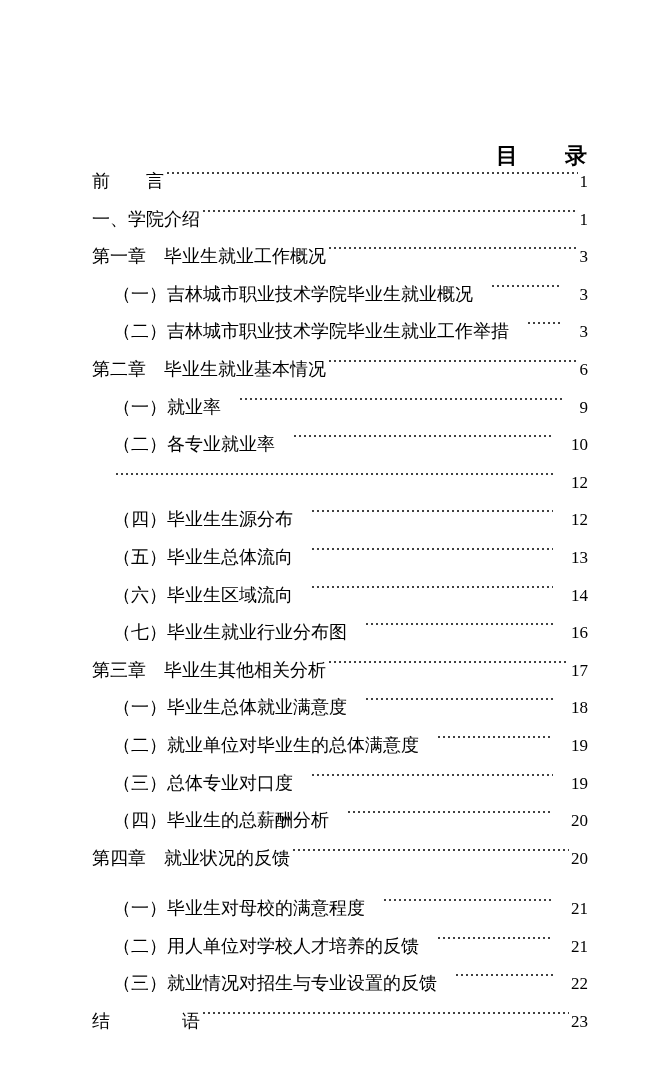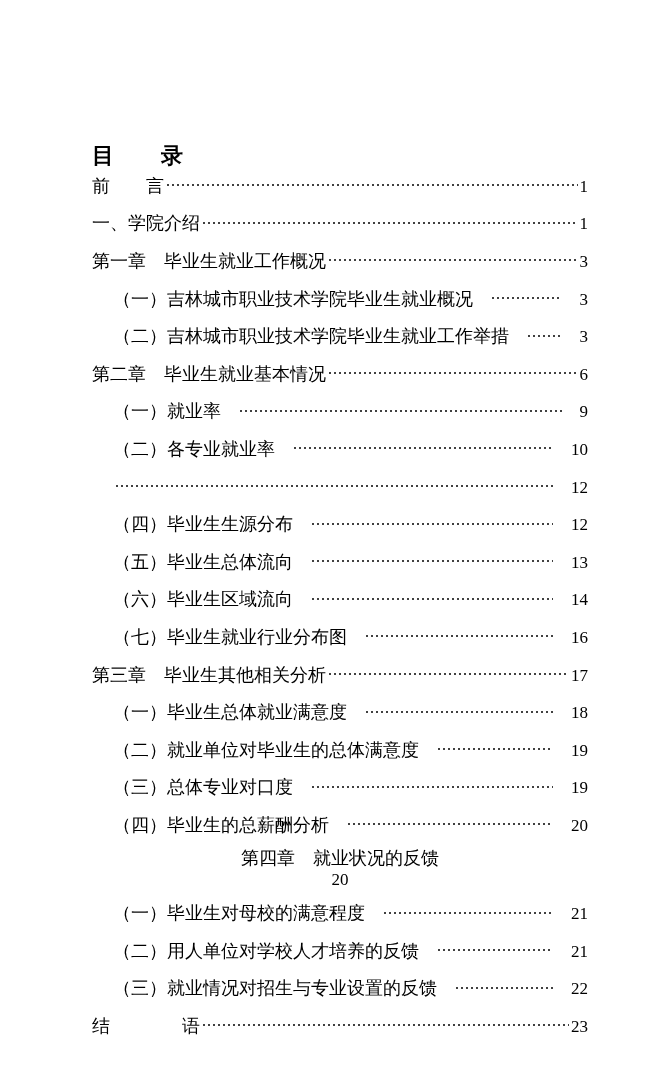--- a/index.html
+++ b/index.html
@@ -20,37 +20,37 @@
     font-family: "Liberation Serif", "DejaVu Serif", serif;
     color: var(--text-color);
   }
   .content {
     padding: 143px 65px 0 92px;
   }
   .toc-title {
     font-size: 22px;
     line-height: 26px;
     font-weight: bold;
-    text-align: left;
+    text-align: right;
     white-space: pre;
     margin-bottom: 3px;
     letter-spacing: 1px;
   }
   .toc-list { width: 100%; }
   .toc-entry {
     display: flex;
-    align-items: center;
+    align-items: flex-start;
     height: 37.6px;
     padding-bottom: 9px;
     font-size: 18px;
     line-height: 19px;
     white-space: pre;
   }
   .toc-entry.level-2 { padding-left: 21px; gap: 16px; }
-  .toc-entry.extra-gap-after { margin-bottom: 13px; flex-direction: column; }
+  .toc-entry.extra-gap-after { margin-bottom: 13px; }
   .toc-label {
     flex: 0 0 auto;
     white-space: pre;
   }
   .toc-leader {
     flex: 1 1 auto;
     height: 2px;
     margin: 0 2px 2px 3px;
     background: repeating-linear-gradient(
       to right,

